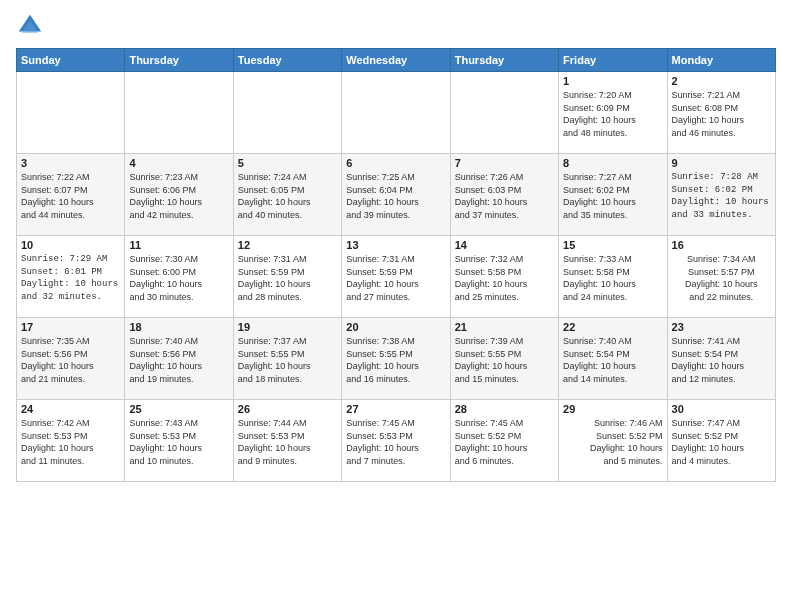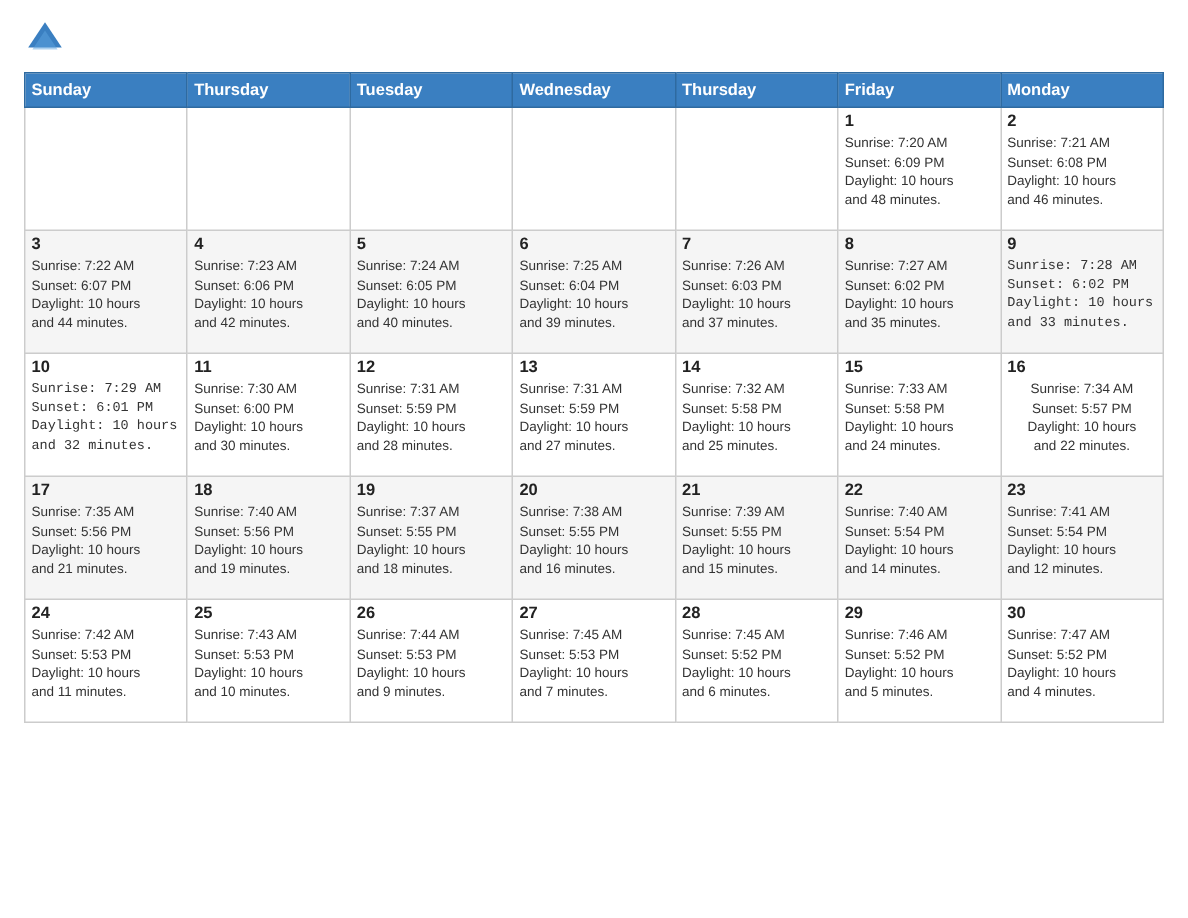--- a/index.html
+++ b/index.html
@@ -338,21 +338,21 @@
           </td>
           <td>
             <span class="day-number">28</span>
             <div class="day-info" style="white-space: pre-line;">Sunrise: 7:45 AM
 Sunset: 5:52 PM
 Daylight: 10 hours
 and 6 minutes.</div>
           </td>
           <td>
             <span class="day-number">29</span>
-            <div class="day-info" style="white-space: pre-line;">Sunrise: 7:46 AM
+            <div class="day-info" style="white-space: pre-line; text-align: right;">Sunrise: 7:46 AM
 Sunset: 5:52 PM
 Daylight: 10 hours
 and 5 minutes.</div>
           </td>
           <td>
             <span class="day-number">30</span>
             <div class="day-info" style="white-space: pre-line;">Sunrise: 7:47 AM
 Sunset: 5:52 PM
 Daylight: 10 hours
 and 4 minutes.</div>

